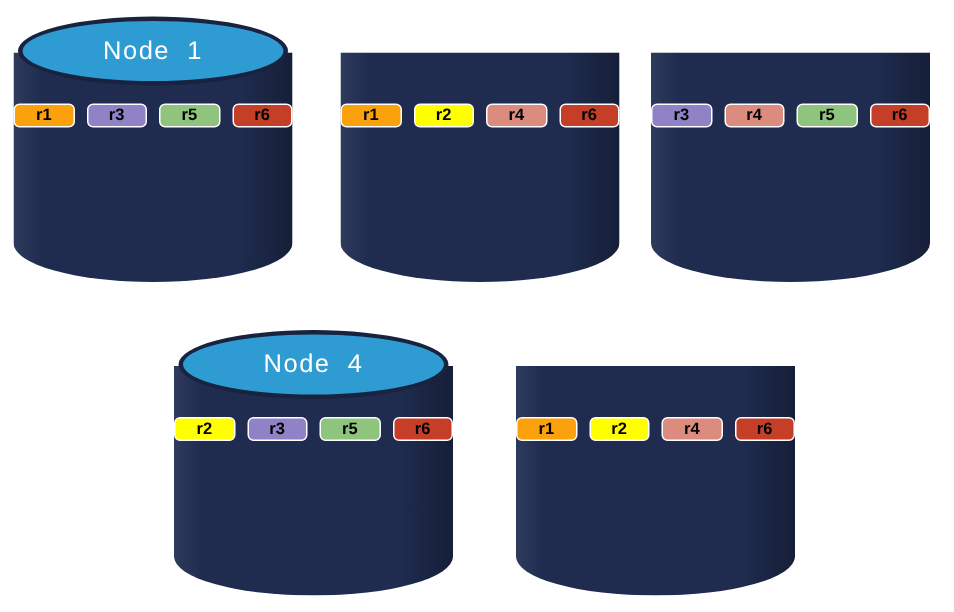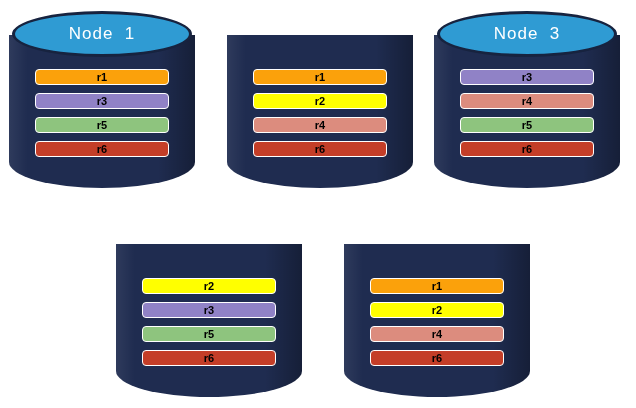--- a/index.html
+++ b/index.html
@@ -38,21 +38,21 @@
 
   .node-title {
     color: var(--title-color, #FFFFFF);
     font-size: 17px;
     letter-spacing: 1px;
     white-space: pre;
   }
 
   .bars {
     position: absolute; top: 58px; left: 0; right: 0;
-    display: flex; flex-direction: column; align-items: center;
+    display: flex; flex-direction: row; align-items: center;
     gap: 8px;
   }
 
   .bar {
     width: 134px; height: 16px;
     border: 1px solid #FFFFFF;
     border-radius: 4px;
     display: flex; align-items: center; justify-content: center;
     color: #000000;
     font-weight: bold;
@@ -83,33 +83,33 @@
     <div class="bars">
       <div class="bar" style="background-color: rgb(251, 161, 11);">r1</div>
       <div class="bar" style="background-color: rgb(255, 255, 0);">r2</div>
       <div class="bar" style="background-color: rgb(220, 140, 126);">r4</div>
       <div class="bar" style="background-color: rgb(196, 62, 40);">r6</div>
     </div>
   </div>
 
   <div class="node" style="left:434px; top:11px;">
     <div class="cyl-body"></div>
-    <div class="cyl-top">
-      <span class="node-title">Node  3</span>
-    </div>
     <div class="bars">
       <div class="bar" style="background-color: rgb(144, 130, 198);">r3</div>
       <div class="bar" style="background-color: rgb(220, 140, 126);">r4</div>
       <div class="bar" style="background-color: rgb(142, 196, 126);">r5</div>
       <div class="bar" style="background-color: rgb(196, 62, 40);">r6</div>
     </div>
   </div>
 
   <div class="node" style="left:116px; top:220px;">
     <div class="cyl-body"></div>
+    <div class="cyl-top">
+      <span class="node-title">Node  4</span>
+    </div>
     <div class="bars">
       <div class="bar" style="background-color: rgb(255, 255, 0);">r2</div>
       <div class="bar" style="background-color: rgb(144, 130, 198);">r3</div>
       <div class="bar" style="background-color: rgb(142, 196, 126);">r5</div>
       <div class="bar" style="background-color: rgb(196, 62, 40);">r6</div>
     </div>
   </div>
 
   <div class="node" style="left:344px; top:220px;">
     <div class="cyl-body"></div>

